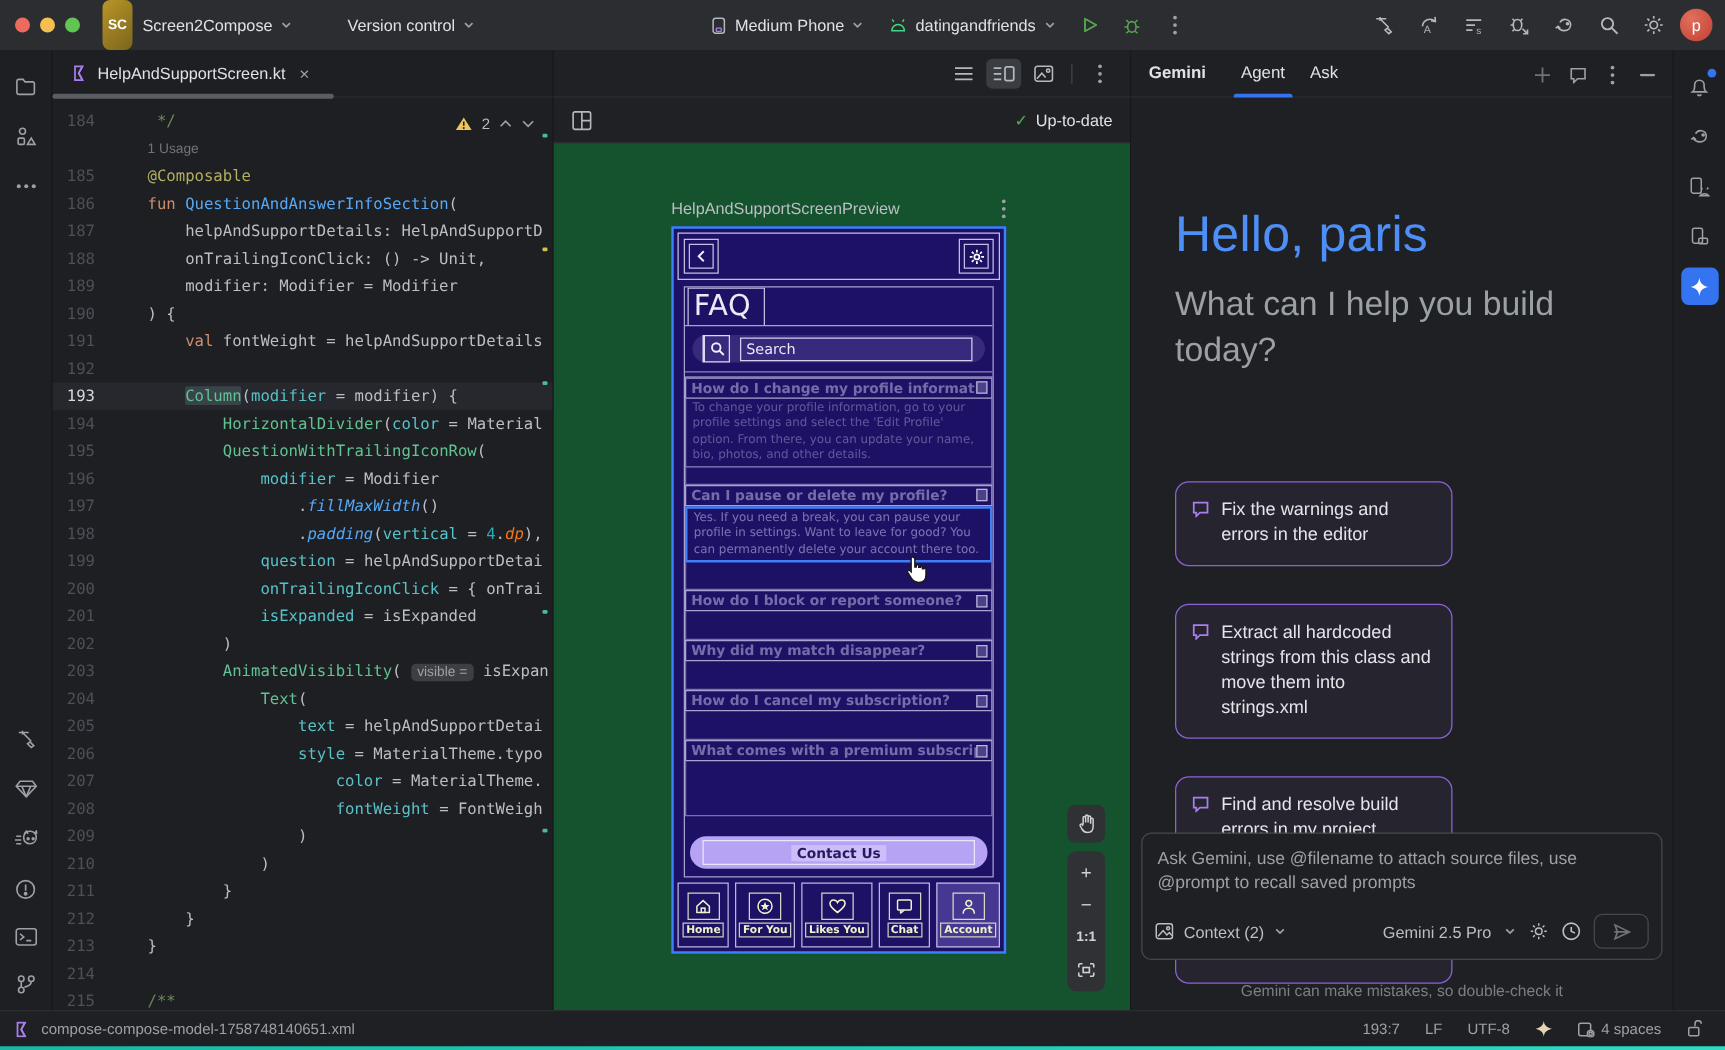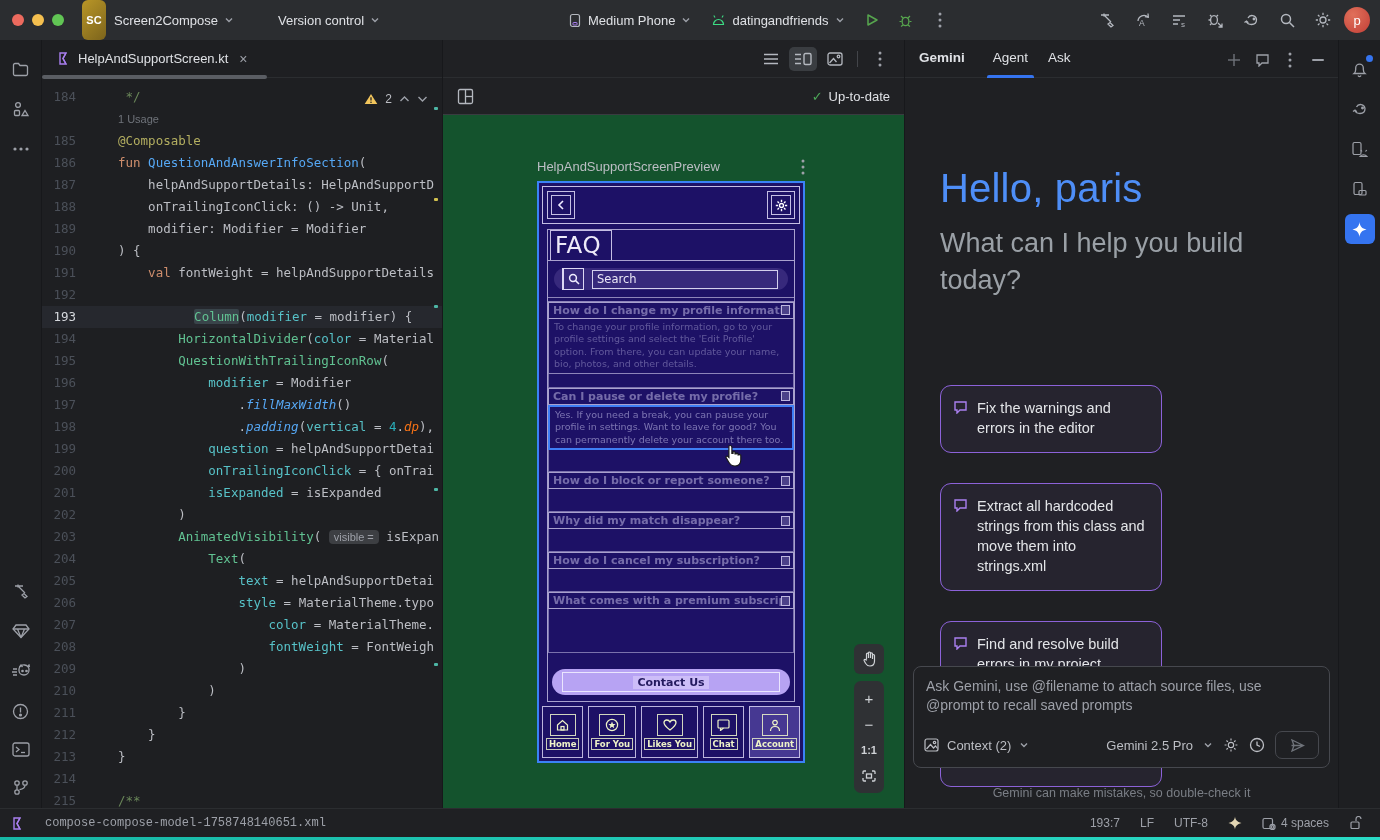--- a/index.html
+++ b/index.html
@@ -38,21 +38,21 @@
 
   
   .editor-col { background:#1e1f22; border-right:1px solid #17181b; display:flex; flex-direction:column; }
   .tabbar { height:38px; display:flex; align-items:center; position:relative; border-bottom:1px solid #2b2d30; }
   .tab { display:flex; align-items:center; gap:7px; padding:0 10px 0 16px; height:100%; font-size:13px; color:#dfe1e5; }
   .tab .close { color:#9da0a8; font-size:14px; margin-left:4px; }
   .hscroll-thumb { position:absolute; left:0; bottom:-2px; width:225px; height:4px; border-radius:2px; background:#5a5d63; }
   .code-area { position:relative; flex:1; overflow:hidden; font-family:"DejaVu Sans Mono", monospace;
     font-size:12.5px; line-height:22px; padding-top:8px; }
   .cl { display:flex; height:22px; white-space:pre; }
-  .cl.cur { background:#26282e;gap:46px; }
+  .cl.cur { background:#26282e; }
   .ln { width:34px; text-align:right; color:#4b5059; flex:0 0 auto; padding-left:6px; }
   .cl.cur .ln { color:#d5d8dd; }
   .ct { padding-left:42px; overflow:hidden; flex:1; }
   .ct.usage { font-family:"Liberation Sans",sans-serif; font-size:11px; color:#6f737a; line-height:22px; }
   .tok-c{color:#6a8759;} .tok-an{color:#b3ae60;} .tok-kw{color:#cf8e6d;}
   .tok-fn{color:#56a8f5;} .tok-cf{color:#61c292;} .tok-pr{color:#57c2c8;}
   .tok-ex{color:#56a8f5; font-style:italic;} .tok-nm{color:#2aacb8;}
   .tok-dp{color:#f97316; font-style:italic;} .tok-pl{color:#bcbec4;}
   .tok-hl{background:rgba(95,120,125,0.35); border-radius:2px;}
   .tok-hint{background:#3d3f43; color:#9da0a8; border-radius:4px; padding:1px 5px; font-size:11px;
@@ -155,21 +155,21 @@
   .g-irow { position:absolute; left:10px; right:10px; bottom:8px; display:flex; align-items:center;
     gap:8px; font-size:13px; color:#bcbec4; }
   .g-irow .grp-r { margin-left:auto; display:flex; align-items:center; gap:10px; }
   .send-btn { width:44px; height:28px; border:1px solid #46484e; border-radius:7px; display:flex;
     align-items:center; justify-content:center; color:#6f737a; }
   .g-disclaimer { position:absolute; left:0; right:0; bottom:12px; text-align:center; font-size:12.5px; color:#7a7e85; }
 
   
   .statusbar { position:absolute; left:0; right:0; top:808px; height:29px; background:#1f2023;
     border-top:1px solid #2b2d30; display:flex; align-items:center; font-size:12px; color:#9da0a8; }
-  .sb-left { display:flex; align-items:flex-end; gap:20px; margin-left:12px;font-family:Liberation Mono, monospace; }
+  .sb-left { display:flex; align-items:flex-end; gap:8px; margin-left:12px; }
   .sb-right { margin-left:auto; display:flex; align-items:center; gap:20px; margin-right:18px; }
   .sb-item { display:flex; align-items:center; gap:5px; }
   .bottom-line { position:absolute; left:0; right:0; top:837px; height:3px;
     background:linear-gradient(90deg,#17b8a6,#2adbc6); }
   svg { display:block; }
 </style>
 </head>
 <body>
 
 <div class="app">

